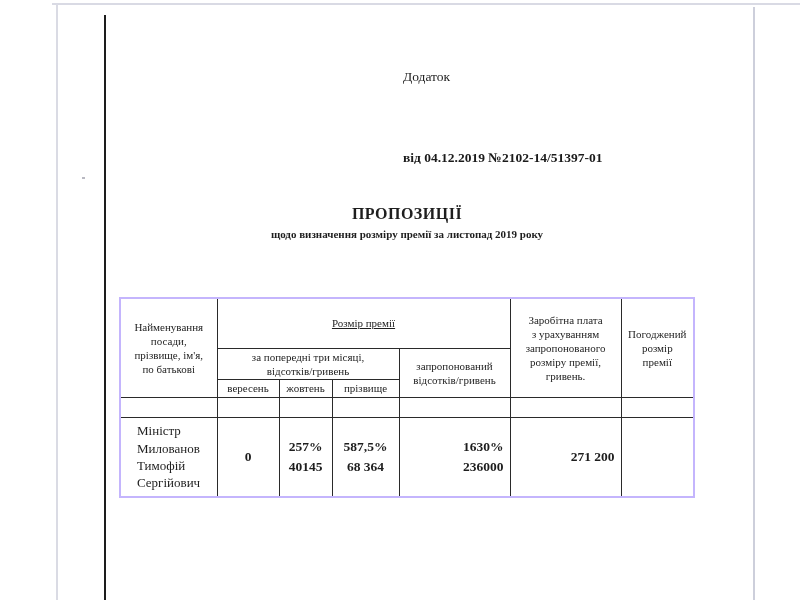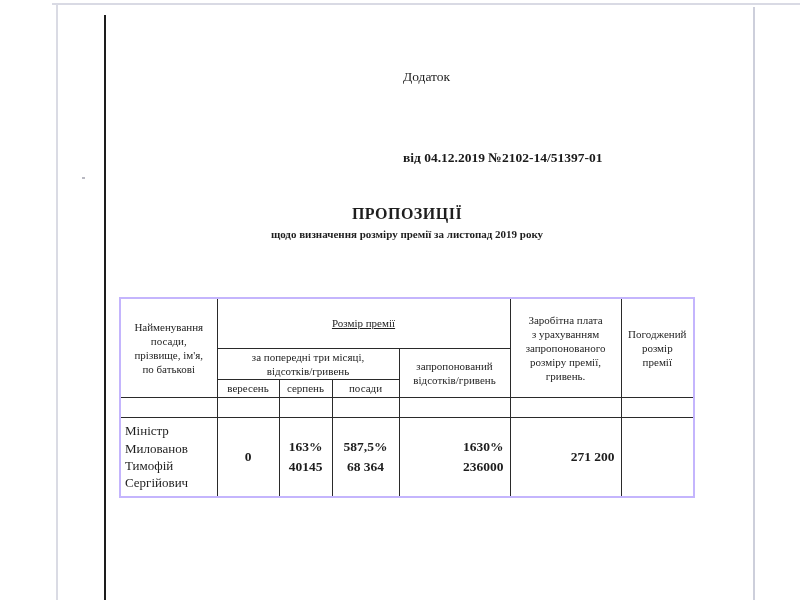--- a/index.html
+++ b/index.html
@@ -57,21 +57,21 @@
   .th-group { font-size: 12.5px; text-decoration: underline; }
   .ml { white-space: pre-line; }
 
   tr.r-h1 { height: 50px; }
   tr.r-h2 { height: 31px; }
   tr.r-h3 { height: 18px; }
   tr.r-sp { height: 20px; }
   tr.r-data { height: 80px; }
 
   td.cell-name {
-    text-align: left; padding-left: 4px;
+    text-align: left; padding-left: 16px;
     font-size: 13px; line-height: 1.33;
   }
   td.num { font-size: 13.5px; font-weight: bold; line-height: 1.45; }
   td.num-right { text-align: right; padding-right: 6px; }
 </style>
 </head>
 <body>
 
 <div class="canvas">
 
@@ -121,39 +121,39 @@
 премії</th>
         </tr>
         <tr class="r-h2">
           <th colspan="3" class="ml">за попередні три місяці,
 відсотків/гривень</th>
           <th rowspan="2" class="ml">запропонований
 відсотків/гривень</th>
         </tr>
         <tr class="r-h3">
           <th>вересень</th>
-          <th>серпень</th>
-          <th>посади</th>
+          <th>жовтень</th>
+          <th>прізвище</th>
         </tr>
         <tr class="r-sp">
           <td></td>
           <td></td>
           <td></td>
           <td></td>
           <td></td>
           <td></td>
           <td></td>
         </tr>
         <tr class="r-data">
           <td class="cell-name ml">Міністр
 Милованов
 Тимофій
 Сергійович</td>
           <td class="num">0</td>
-          <td class="num ml">163%
+          <td class="num ml">257%
 40145</td>
           <td class="num ml">587,5%
 68 364</td>
           <td class="num num-right ml">1630%
 236000</td>
           <td class="num num-right">271 200</td>
           <td class="num"></td>
         </tr>
       </tbody>
     </table>

